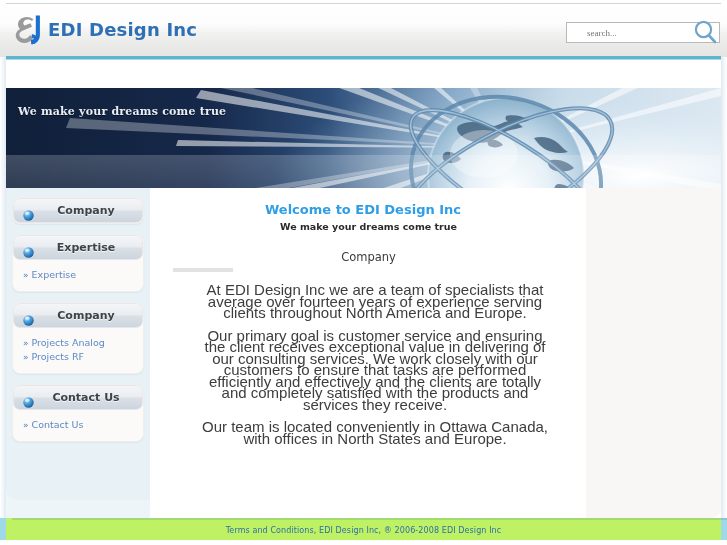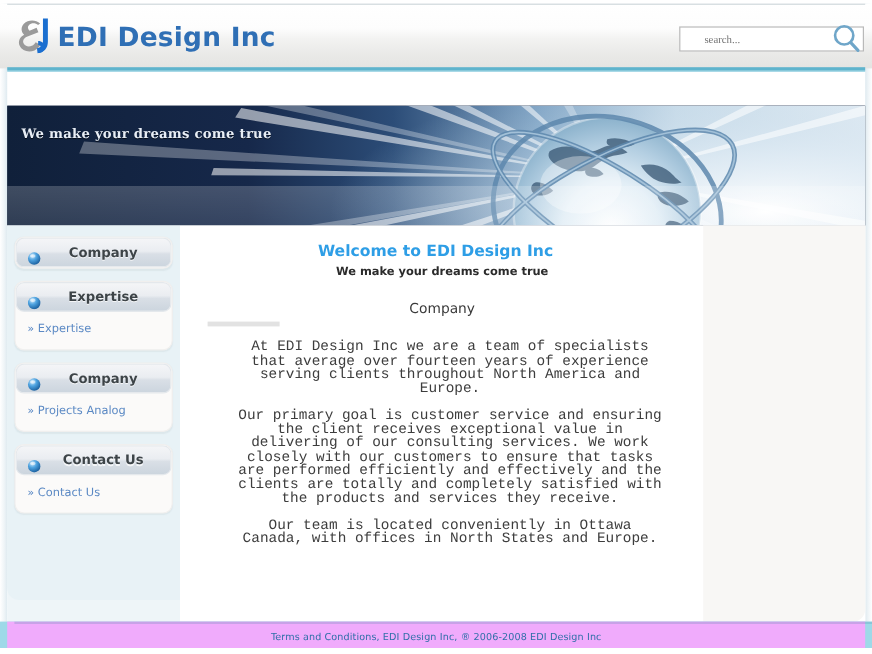--- a/index.html
+++ b/index.html
@@ -71,21 +71,21 @@
   #logo-block {
     position: absolute;
     left: 8px; top: 6px;
     width: 46px; height: 45px;
   }
   #logo-svg { display:block; }
   #site-title {
     position: absolute;
     left: 48px; top: 16px;
     font-family: "DejaVu Sans", sans-serif;
-    font-size: 22px;
+    font-size: 18px;
     font-weight: bold;
     color: #2f6fb5;
     letter-spacing: 0.2px;
     white-space: nowrap;
   }
 
   
   #search-wrap {
     position: absolute;
     right: 12px; top: 16px;
@@ -251,22 +251,22 @@
     margin: 0 0 0 11px;
     display: inline-block;
   }
   #section-underline {
     margin: 3px 0 12px 11px;
     width: 60px;
     height: 4px;
     background: #e2e2e2;
   }
   .para {
-    font-family: Liberation Mono, monospace;
-    font-size: 12px;
+    font-family: Liberation Sans, sans-serif;
+    font-size: 15px;
     line-height: 11.5px;
     color: #3d3d3d;
     margin: 0 0 11px 0;
     padding-left: 34px;
     padding-right: 10px;
   }
 
   
   #right-col {
     position: absolute;
@@ -290,21 +290,21 @@
     left: 0; top: 518px;
     width: 727px;
     height: 27px;
     background: #9ed9e8;
   }
   #footer-inner {
     position: absolute;
     left: 6px; top: 0;
     width: 715px;
     height: 22px;
-    background: #f0abfc;
+    background: #bef264;
     text-align: center;
   }
   #footer-text {
     display: inline-block;
     margin-top: 4px;
     font-family: "DejaVu Sans", sans-serif;
     font-size: 8px;
     color: #2f6fa8;
     letter-spacing: .1px;
     cursor: pointer;
@@ -486,20 +486,21 @@
           <span class="nav-orb">
             <svg width="11" height="11" viewBox="0 0 11 11" xmlns="http://www.w3.org/2000/svg">
               <circle cx="5.5" cy="5.5" r="5.2" fill="url(#orb1)"></circle>
               <ellipse cx="4.3" cy="3.3" rx="2.3" ry="1.5" fill="#ffffff" opacity=".55"></ellipse>
             </svg>
           </span>
           <span class="nav-head-label">Company</span>
         </div>
         <div class="nav-links">
           <a class="nav-link" href="#"><span class="chev">»</span><span>Projects Analog</span></a>
+          <a class="nav-link" href="#"><span class="chev">»</span><span>Projects RF</span></a>
         </div>
       </div>
 
       <div class="nav-block">
         <div class="nav-head">
           <span class="nav-orb">
             <svg width="11" height="11" viewBox="0 0 11 11" xmlns="http://www.w3.org/2000/svg">
               <circle cx="5.5" cy="5.5" r="5.2" fill="url(#orb1)"></circle>
               <ellipse cx="4.3" cy="3.3" rx="2.3" ry="1.5" fill="#ffffff" opacity=".55"></ellipse>
             </svg>

